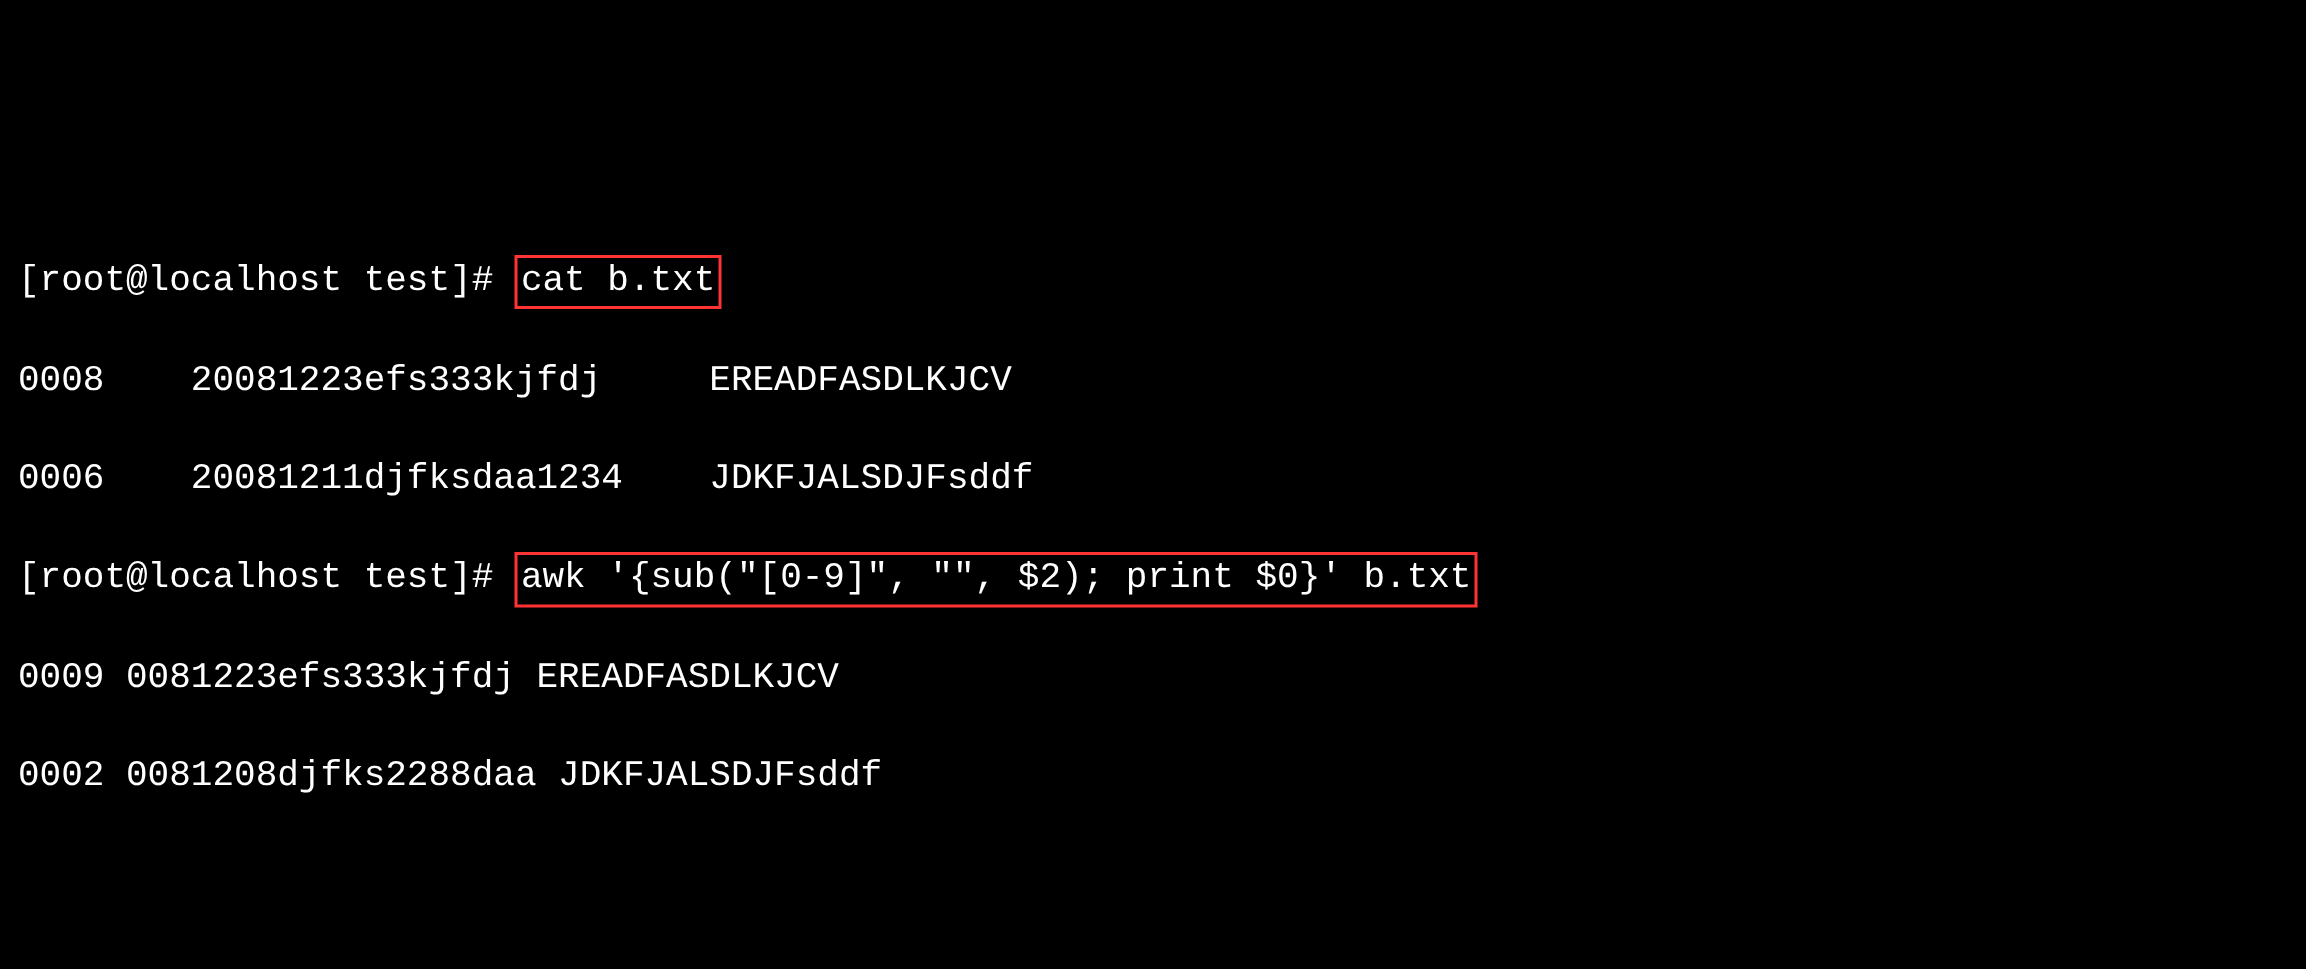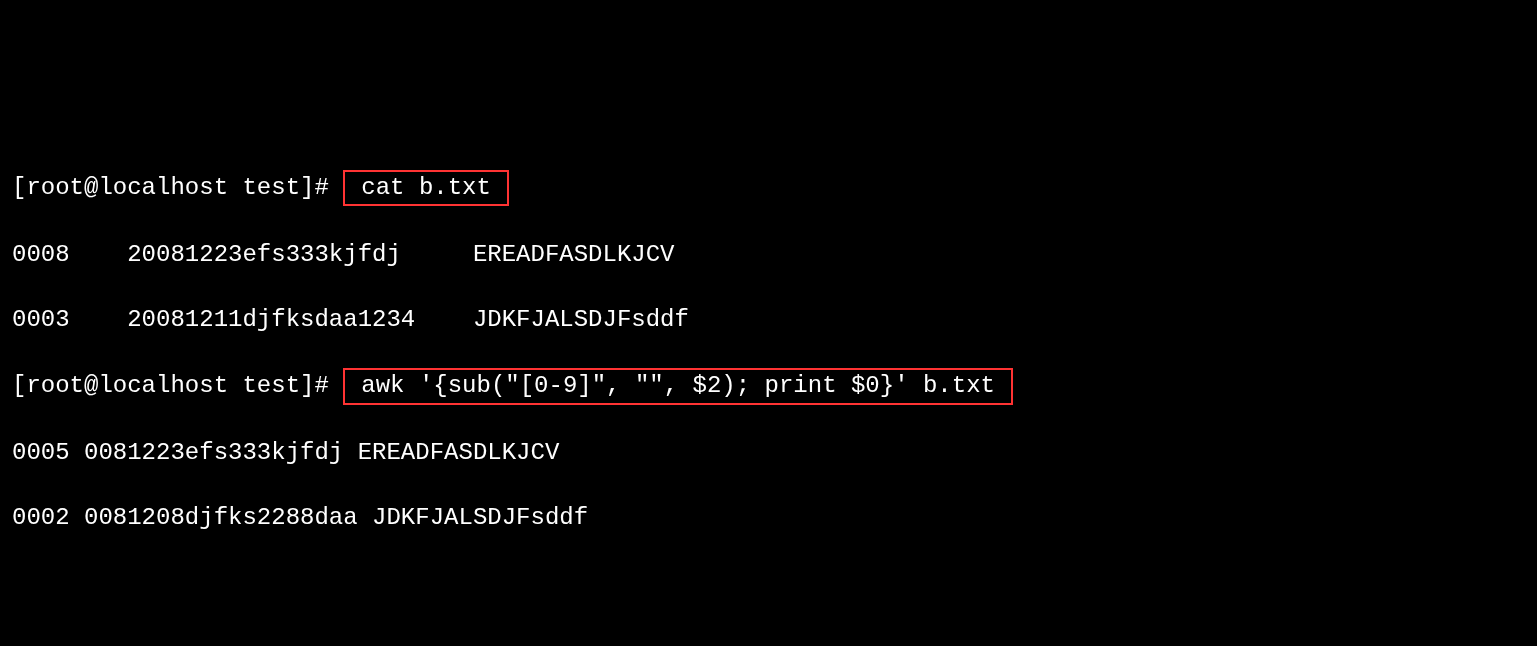--- a/index.html
+++ b/index.html
@@ -16,35 +16,35 @@
       line-height: 1.35;
       white-space: pre;
       width: 1537px;
       height: 646px;
     }
     .terminal-line {
       display: block;
     }
     .highlight-box {
       border: 2px solid #ff3333;
-      padding: 0 16px;
+      padding: 0 2px;
       display: inline-block;
     }
   </style>
 </head>
 <body>
 
 
 
 <div>
 <span class="terminal-line"><span>[root@localhost test]# </span><span class="highlight-box">cat b.txt</span></span>
 <span class="terminal-line">0008    20081223efs333kjfdj     EREADFASDLKJCV</span>
-<span class="terminal-line">0003    20081211djfksdaa1234    JDKFJALSDJFsddf</span>
+<span class="terminal-line">0006    20081211djfksdaa1234    JDKFJALSDJFsddf</span>
 <span class="terminal-line"><span>[root@localhost test]# </span><span class="highlight-box">awk '{sub("[0-9]", "", $2); print $0}' b.txt</span></span>
-<span class="terminal-line">0005 0081223efs333kjfdj EREADFASDLKJCV</span>
+<span class="terminal-line">0009 0081223efs333kjfdj EREADFASDLKJCV</span>
 <span class="terminal-line">0002 0081208djfks2288daa JDKFJALSDJFsddf</span>
 
 
 
 
 
 
 
 
 </div>

